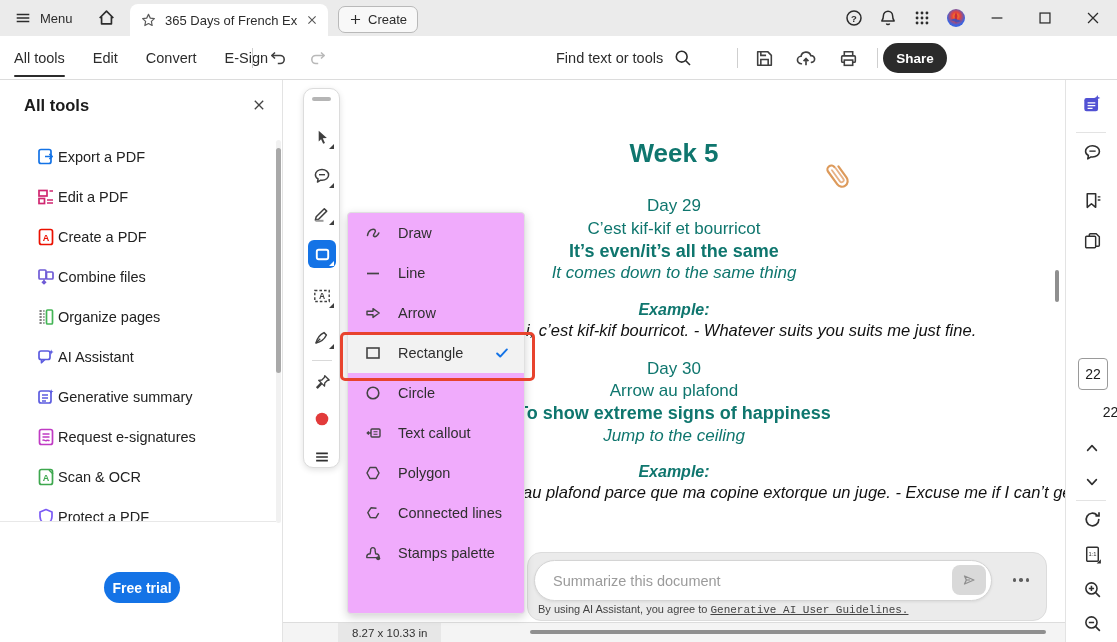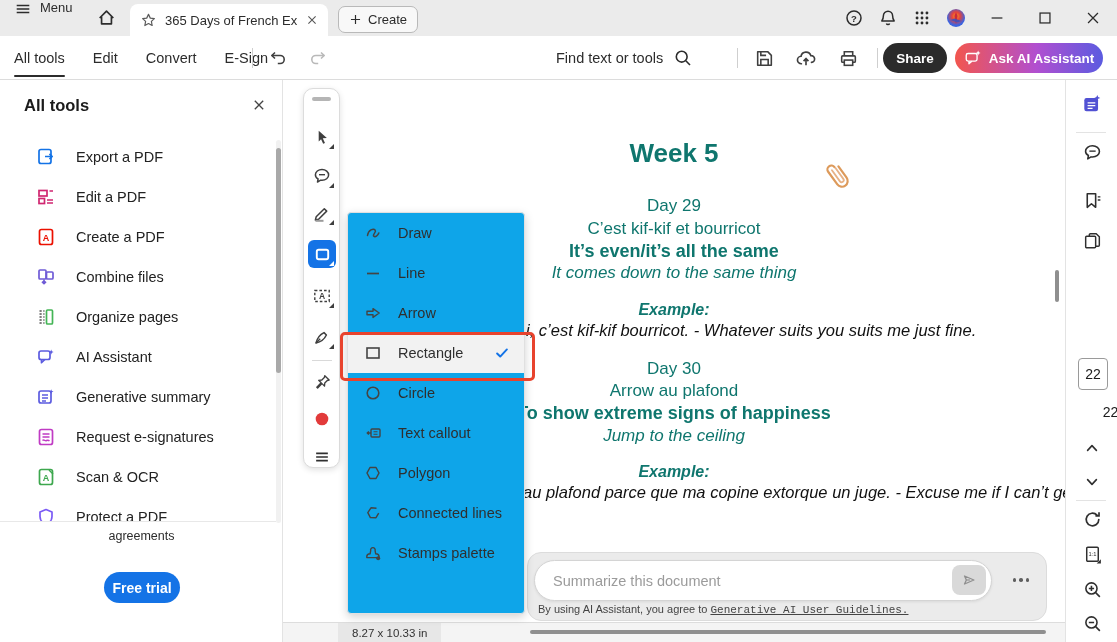--- a/index.html
+++ b/index.html
@@ -1,21 +1,21 @@
 <!DOCTYPE html>
 <html><head>
 <meta charset="utf-8">
 <style>
   html,body{margin:0;padding:0;background:#fff;}
   .app{position:relative;width:1117px;height:642px;font-family:"Liberation Sans",sans-serif;overflow:hidden;background:#fff;color:#2c2c2c;-webkit-font-smoothing:antialiased;}
   svg{display:block;}
   .ico{display:inline-flex;align-items:center;justify-content:center;}
   
   .titlebar{position:absolute;left:0;top:0;width:1117px;height:36px;background:#ebebeb;}
-  .menu-btn{position:absolute;left:14px;top:0;height:36px;display:flex;align-items:flex-start;gap:8px;font-size:13px;color:#2c2c2c;cursor:pointer;}
+  .menu-btn{position:absolute;left:14px;top:0;height:36px;display:flex;align-items:center;gap:8px;font-size:13px;color:#2c2c2c;cursor:pointer;}
   .home-btn{position:absolute;left:96px;top:7px;}
   .doc-tab{position:absolute;left:130px;top:4px;width:198px;height:32px;background:#fff;border-radius:8px 8px 0 0;display:flex;align-items:center;padding:0 10px;box-sizing:border-box;gap:8px;}
   .doc-tab .title{font-size:13px;color:#2c2c2c;white-space:nowrap;overflow:hidden;flex:1;}
   .create-btn{position:absolute;left:338px;top:6px;height:25px;padding:0 10px;display:flex;align-items:center;gap:6px;background:#f8f8f8;border:1px solid #b9b9b9;border-radius:7px;font-size:13px;}
   .tb-right{position:absolute;right:0;top:0;height:36px;display:flex;align-items:center;}
   .tb-ico{width:34px;height:36px;display:flex;align-items:center;justify-content:center;cursor:pointer;}
   .winctl{width:48px;height:36px;display:flex;align-items:center;justify-content:center;cursor:pointer;}
   
   .toolbar{position:absolute;left:0;top:36px;width:1117px;height:44px;background:#fff;border-bottom:1px solid #dcdcdc;box-sizing:border-box;}
   .nav-tabs{position:absolute;left:14px;top:0;height:44px;display:flex;align-items:center;}
@@ -26,21 +26,21 @@
   .find-box{position:absolute;left:556px;top:0;height:44px;display:flex;align-items:center;gap:10px;cursor:pointer;justify-content:space-between;}
   .find-box .lbl{font-size:14.5px;color:#2c2c2c;}
   .pill{position:absolute;top:7px;height:30px;border-radius:15px;display:flex;align-items:center;justify-content:center;color:#fff;font-size:13.5px;font-weight:bold;cursor:pointer;}
   .share-pill{left:883px;width:64px;background:#2b2b2b;}
   .ai-pill{left:955px;width:148px;gap:7px;background:linear-gradient(90deg,#f2564e 0%,#b14fd0 55%,#5b5be0 100%);}
   
   .sidepanel{position:absolute;left:0;top:80px;width:283px;height:562px;background:#fff;border-right:1px solid #e3e3e3;box-sizing:border-box;}
   .sp-header{position:absolute;left:24px;top:16px;font-size:16.5px;font-weight:bold;color:#1b1b1b;}
   .sp-close{position:absolute;right:16px;top:18px;cursor:pointer;}
   .sp-list{position:absolute;left:0;top:57px;width:276px;height:385px;overflow:hidden;}
-  .side-item{height:40px;display:flex;align-items:center;padding-left:36px;gap:20px;cursor:pointer;}
+  .side-item{height:40px;display:flex;align-items:center;padding-left:36px;gap:2px;cursor:pointer;}
   .side-item .lbl{font-size:14.5px;color:#222;}
   .sp-track{position:absolute;left:276px;top:60px;width:5px;height:383px;background:#f1f1f1;border-radius:3px;}
   .sp-thumb{position:absolute;left:276px;top:68px;width:5px;height:225px;background:#a9a9a9;border-radius:3px;}
   .sp-div{position:absolute;left:0;top:441px;width:276px;height:1px;background:#e8e8e8;}
   .sp-footer{position:absolute;left:0;top:448px;width:283px;text-align:center;font-size:12.5px;color:#2c2c2c;line-height:16px;}
   .trial-btn{position:absolute;left:104px;top:492px;width:76px;height:31px;border-radius:16px;background:#1473e6;color:#fff;font-size:14px;font-weight:bold;display:flex;align-items:center;justify-content:center;cursor:pointer;}
   
   .docarea{position:absolute;left:283px;top:80px;width:782px;height:562px;background:#fff;overflow:hidden;}
   .dline{position:absolute;width:100%;text-align:center;white-space:nowrap;color:#0f766e;}
   .d-title{font-size:26px;font-weight:bold;}
@@ -51,21 +51,21 @@
   .d-exline{position:absolute;font-size:16.5px;font-style:italic;white-space:nowrap;color:#111;}
   
   .quicktools{position:absolute;left:20px;top:8px;width:37px;height:380px;background:#fff;border:1px solid #dcdcdc;border-radius:10px;box-shadow:0 2px 6px rgba(0,0,0,.12);box-sizing:border-box;}
   .qt-handle{position:absolute;left:8px;top:8px;width:19px;height:4px;border-radius:2px;background:#b5b5b5;}
   .qt{position:absolute;left:4px;width:28px;height:28px;display:flex;align-items:center;justify-content:center;border-radius:6px;cursor:pointer;}
   .qt.sel{background:#1473e6;}
   .qt.has-sub::after{content:"";position:absolute;right:2px;bottom:2px;border-left:5px solid transparent;border-bottom:5px solid #3f3f3f;}
   .qt.sel.has-sub::after{border-bottom-color:#fff;}
   .qt-div{position:absolute;left:8px;width:20px;height:1px;background:#d9d9d9;}
   
-  .toolmenu{position:absolute;left:64px;top:132px;width:176px;height:400px;background:#0ea5e9;border:1px solid #e0e0e0;border-radius:4px;box-shadow:0 3px 10px rgba(0,0,0,.18);z-index:6;}
+  .toolmenu{position:absolute;left:64px;top:132px;width:176px;height:400px;background:#f0abfc;border:1px solid #e0e0e0;border-radius:4px;box-shadow:0 3px 10px rgba(0,0,0,.18);z-index:6;}
   .tm-row{position:relative;height:40px;display:flex;align-items:center;padding-left:16px;gap:16px;cursor:pointer;box-sizing:border-box;}
   .tm-row.active{background:#f2f2f2;}
   .tm-row .lbl{font-size:14.5px;color:#2f2f2f;}
   .tm-check{position:absolute;right:14px;top:12px;}
   .red-callout{position:absolute;left:57px;top:252px;width:189px;height:43px;border:3px solid #e8432d;border-radius:5px;z-index:8;pointer-events:none;}
   
   .ai-panel{position:absolute;left:244px;top:472px;width:520px;height:69px;background:#ebebeb;border:1px solid #dcdcdc;border-radius:14px;box-sizing:border-box;z-index:4;}
   .ai-input-wrap{position:absolute;left:6px;top:7px;width:458px;height:41px;background:#fff;border:1px solid #d4d4d4;border-radius:21px;box-shadow:0 1px 3px rgba(0,0,0,.08);box-sizing:border-box;}
   .ai-input{position:absolute;left:16px;top:4px;width:380px;height:30px;border:none;outline:none;font-size:14.5px;font-family:"Liberation Sans",sans-serif;color:#2c2c2c;background:transparent;}
   .ai-input::placeholder{color:#9b9b9b;}
@@ -234,30 +234,20 @@
       <svg width="21" height="21" viewBox="0 0 20 20">
           <path d="M6 7.5V3.5h8v4" stroke="#3f3f3f" stroke-width="1.5" fill="none"></path>
           <rect x="3.5" y="7.5" width="13" height="6" rx="1" stroke="#3f3f3f" stroke-width="1.5" fill="none"></rect>
           <rect x="6" y="11.5" width="8" height="5" fill="#fff" stroke="#3f3f3f" stroke-width="1.5"></rect>
         </svg>
     </div>
     <div class="vdiv" style="left:877px;"></div>
     <div class="pill share-pill">
       <span>Share</span>
     </div>
-    <div class="pill ai-pill">
-      <span class="ico">
-        <svg width="18" height="18" viewBox="0 0 20 20">
-            <rect x="2.5" y="5" width="12" height="8.5" rx="2" stroke="#fff" stroke-width="1.5" fill="none"></rect>
-            <path d="M5.5 13.5v3l3.2-3" stroke="#fff" stroke-width="1.5" fill="none" stroke-linejoin="round"></path>
-            <path d="M15.7 1.8l.8 1.9 1.9.8-1.9.8-.8 1.9-.8-1.9-1.9-.8 1.9-.8z" fill="#fff"></path>
-          </svg>
-      </span>
-      <span>Ask AI Assistant</span>
-    </div>
   </div>
 
   <div class="sidepanel">
     <div class="sp-header">All tools</div>
     <div class="sp-close ico">
       <svg width="14" height="14" viewBox="0 0 20 20">
           <path d="M4 4l12 12M16 4L4 16" stroke="#444" stroke-width="1.9"></path>
         </svg>
     </div>
     <div class="sp-list">
@@ -354,21 +344,20 @@
               <path d="M10 2.5l6 2.5v4.5c0 4-2.7 6.7-6 8-3.3-1.3-6-4-6-8V5z" stroke="currentColor" stroke-width="1.7" fill="none" stroke-linejoin="round"></path>
             </svg>
           </span>
         <span class="lbl">Protect a PDF</span>
       </div>
     </div>
     <div class="sp-track"></div>
     <div class="sp-thumb"></div>
     <div class="sp-div"></div>
     <div class="sp-footer">
-      <div>agreements</div>
     </div>
     <div class="trial-btn">
       <span>Free trial</span>
     </div>
   </div>
 
   <div class="docarea">
 
     <div class="dline d-title" style="top:58px;">Week 5</div>
 

